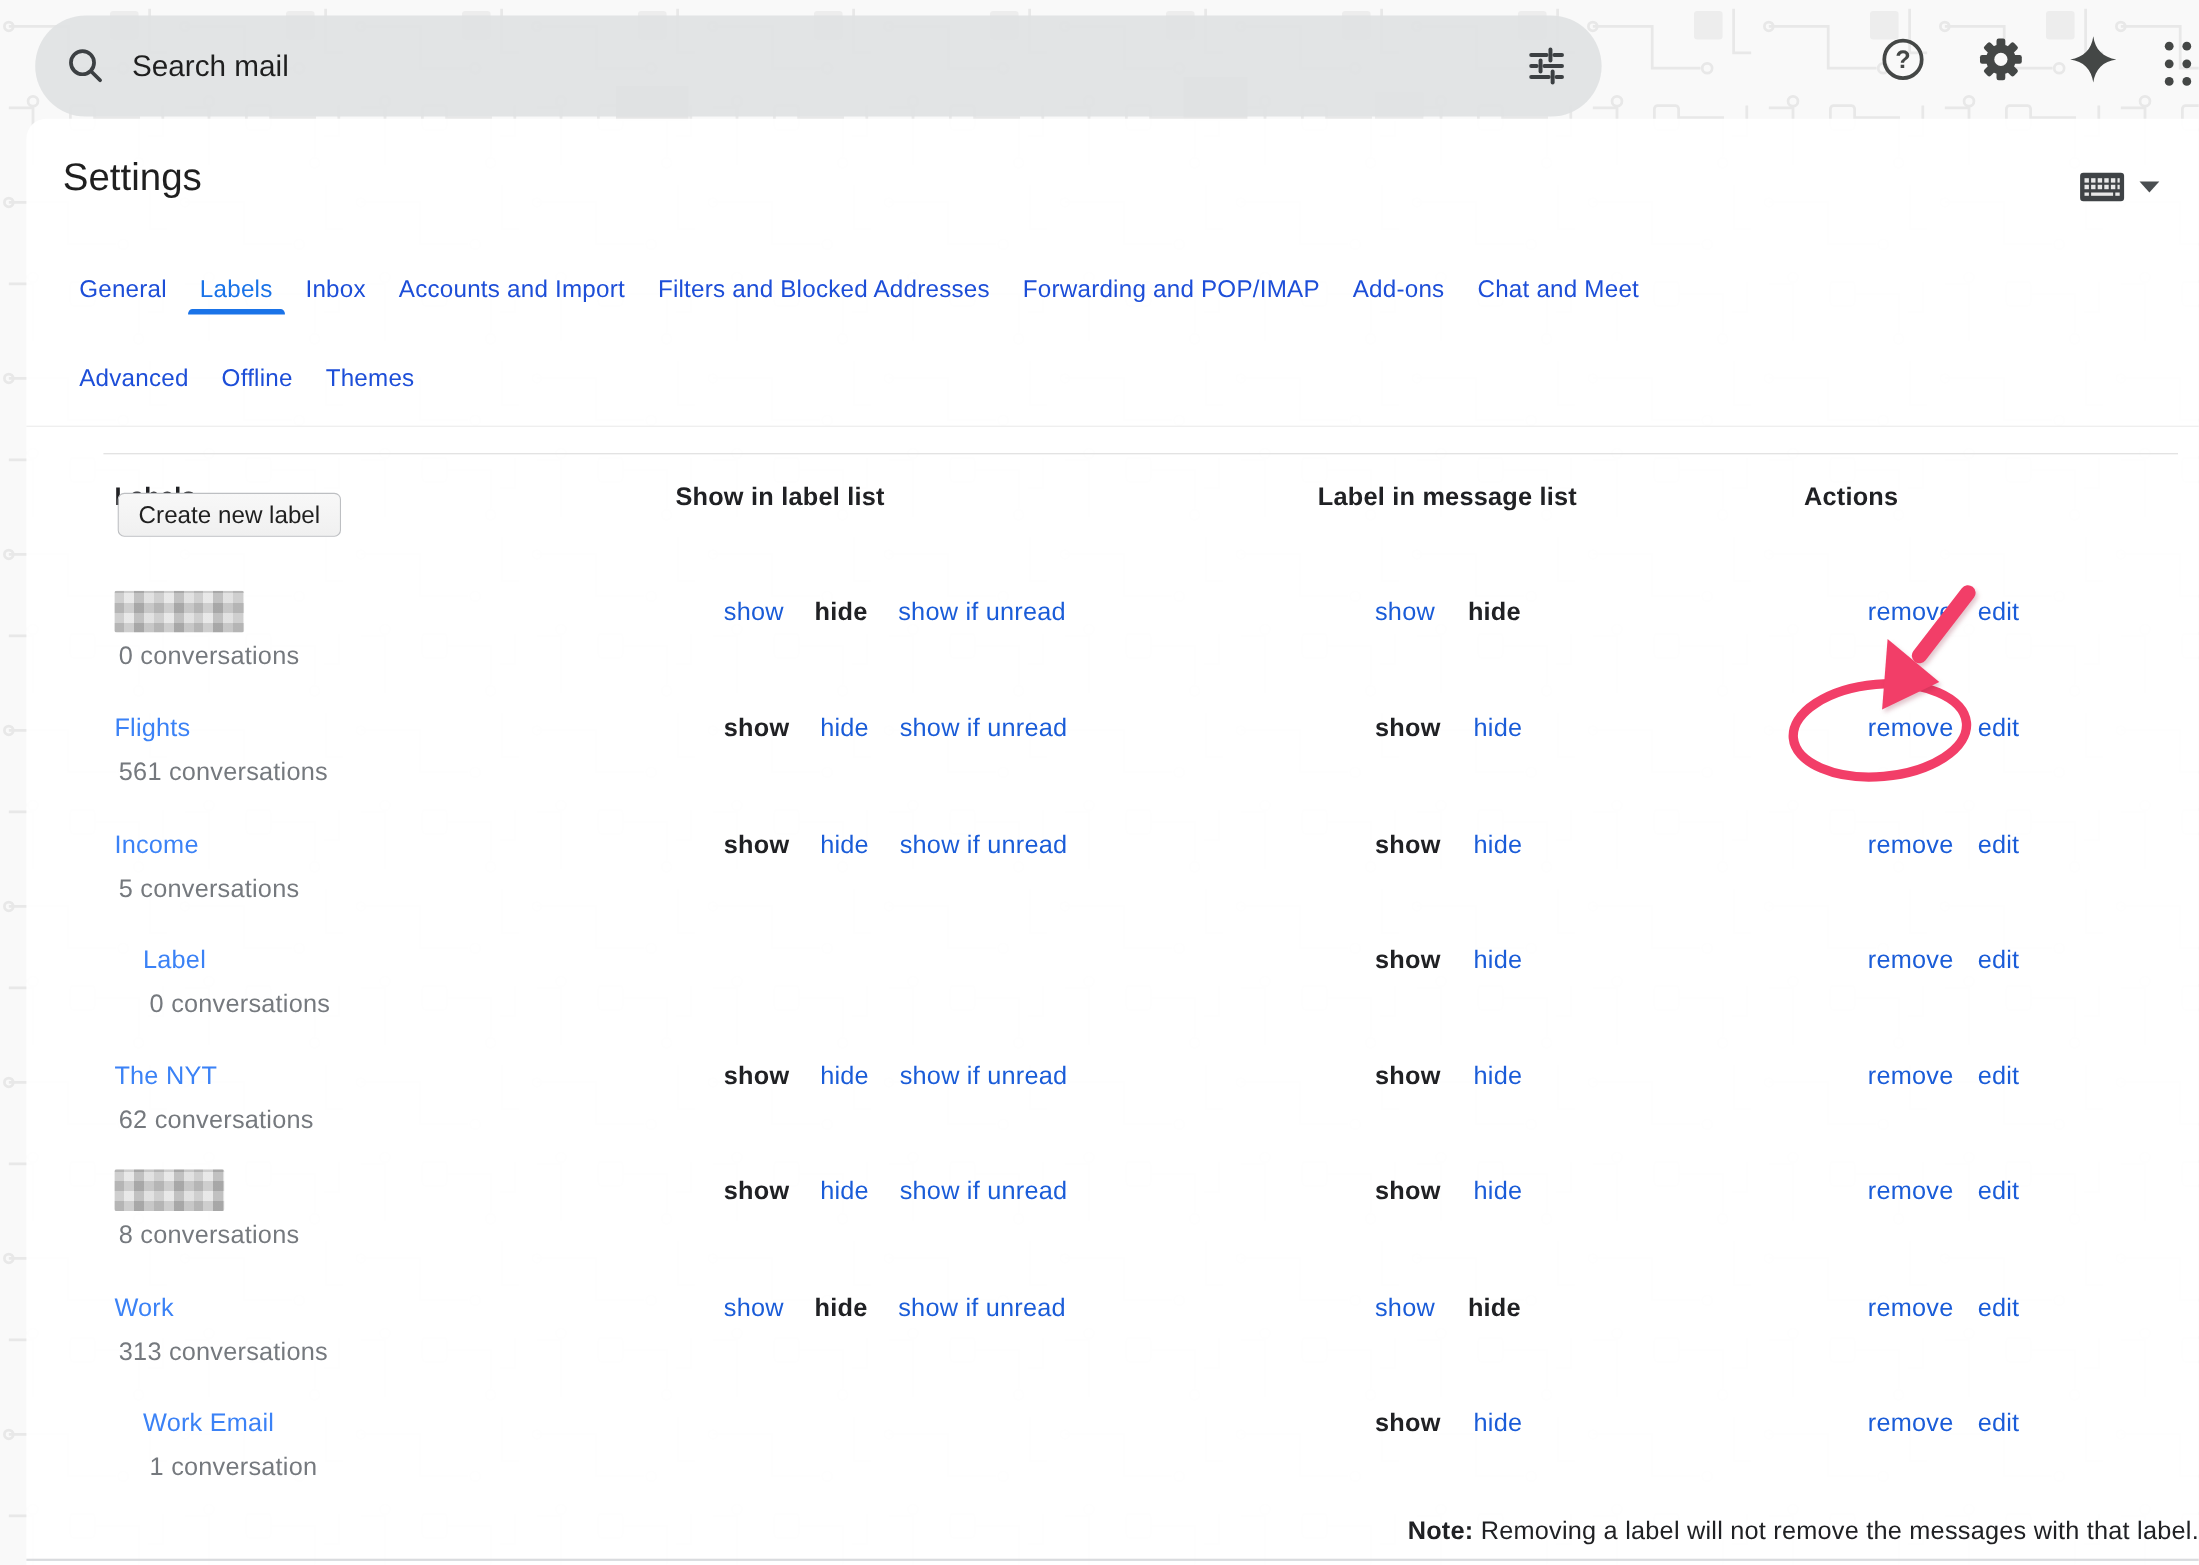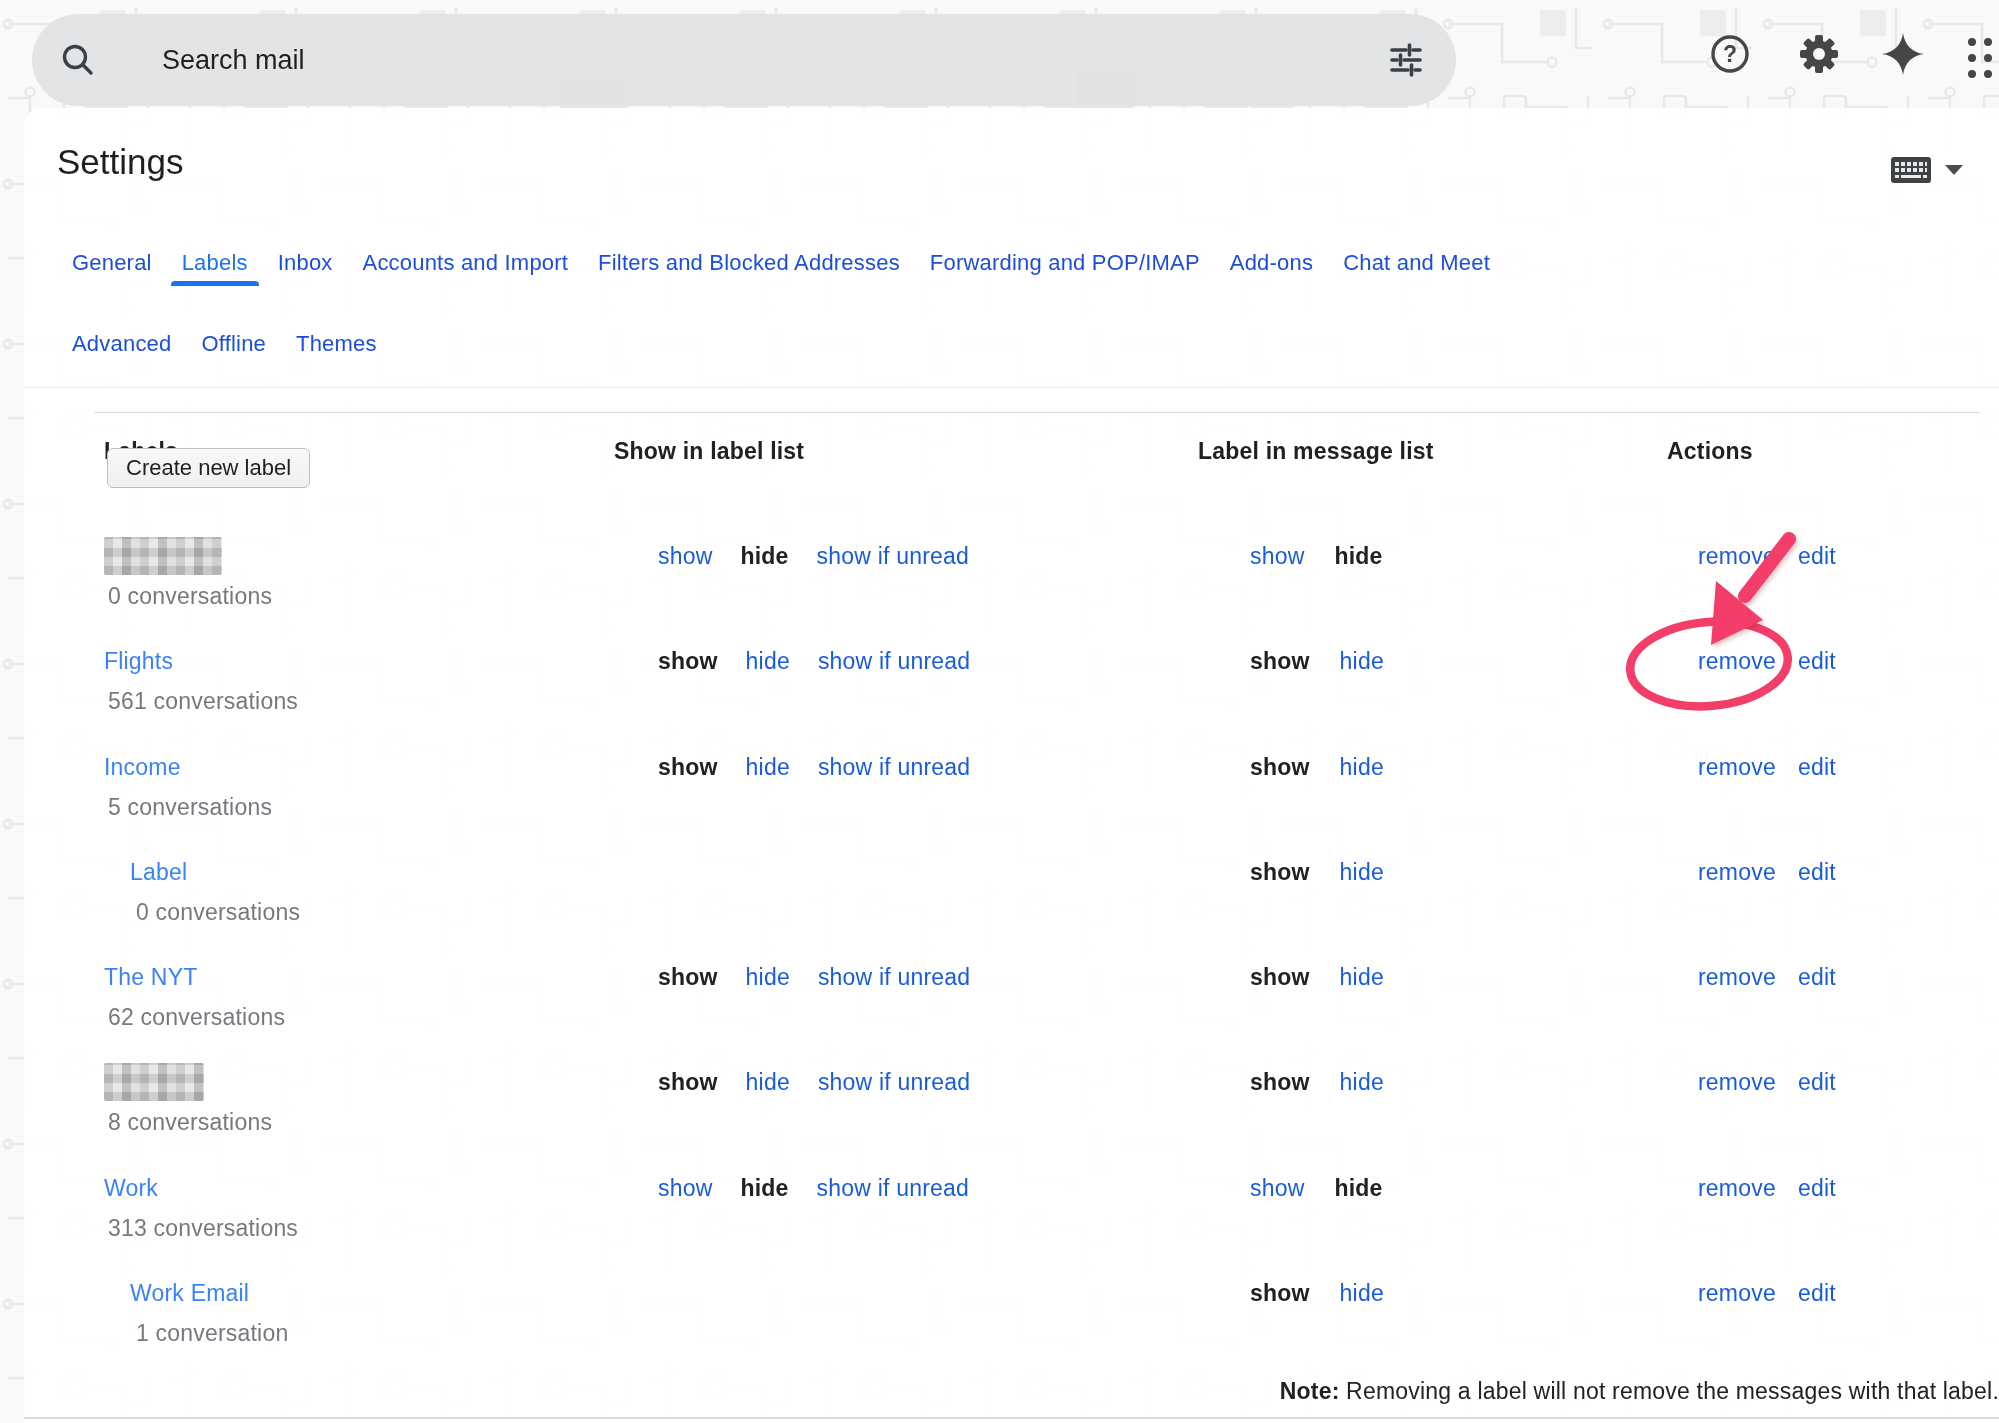--- a/index.html
+++ b/index.html
@@ -3,21 +3,21 @@
 <meta charset="utf-8">
 <style>
   html,body{margin:0;padding:0;background:#fff;}
   #stage{position:relative;width:1999px;height:1423px;overflow:hidden;
          font-family:"Liberation Sans",sans-serif;color:#202124;background:#fafafa;}
   
   #pcb-bg{position:absolute;inset:0;z-index:0;}
   
   #searchbar{position:absolute;left:32px;top:14px;width:1424px;height:92px;
     background:rgba(224,226,227,.92);border-radius:46px;z-index:3;
-    display:flex;align-items:center;gap:42px;}
+    display:flex;align-items:center;}
   #searchbar .mag{margin-left:26px;flex:0 0 auto;}
   #search-text{margin-left:22px;font-size:27px;color:#1f1f1f;flex:1;}
   #tune-wrap{margin-right:28px;flex:0 0 auto;}
   
   .topicon{position:absolute;top:30px;z-index:3;}
   
   #card{position:absolute;left:24px;top:108px;right:0;bottom:0;
         background:rgba(255,255,255,.96);border-top-left-radius:18px;z-index:1;}
   
   #page-title{position:absolute;left:57px;top:142px;font-size:35px;color:#1f1f1f;z-index:2;}
@@ -211,21 +211,21 @@
       <span class="tab">Themes</span>
     </div>
 
   <div class="hline" id="divider-tabs"></div>
   <div class="hline" id="table-topline"></div>
   <div class="hline" id="divider-bottom"></div>
 
   <div class="th" style="left:104px;">Labels</div>
   <div class="th" style="left:614px;">Show in label list</div>
   <div class="th" style="left:1198px;">Label in message list</div>
-  <div class="th" style="left:1640px;margin-left:27px;">Actions</div>
+  <div class="th" style="left:1640px;">Actions</div>
 
   <button id="create-btn">Create new label</button>
 
   <div id="rows">
       <div class="row" style="top: 543px;">
       <div class="lbl-name"></div>
       <div class="lbl-redacted" style="display: block; width: 118px;"></div>
       <div class="lbl-convs">0 conversations</div>
       <div class="links c-labellist">
         <span class="lnk o-show">show</span>

